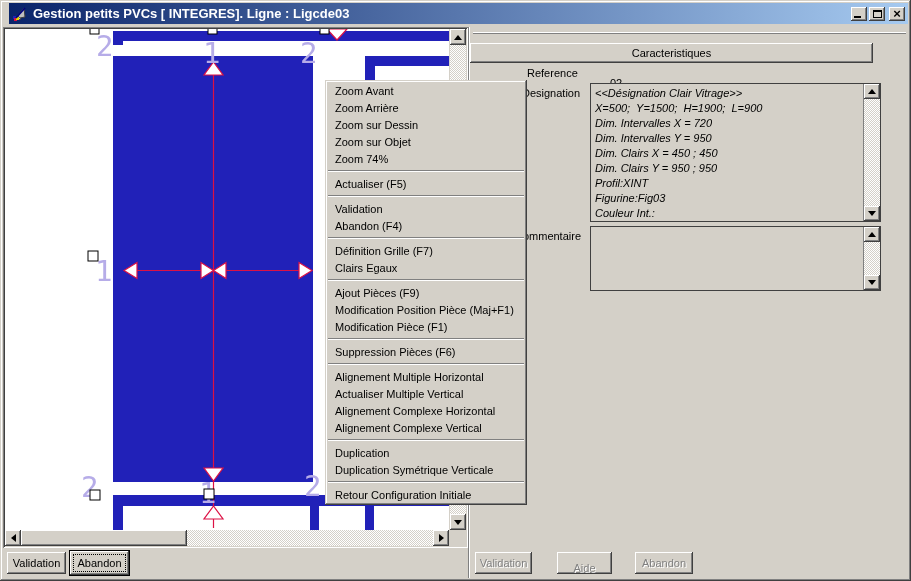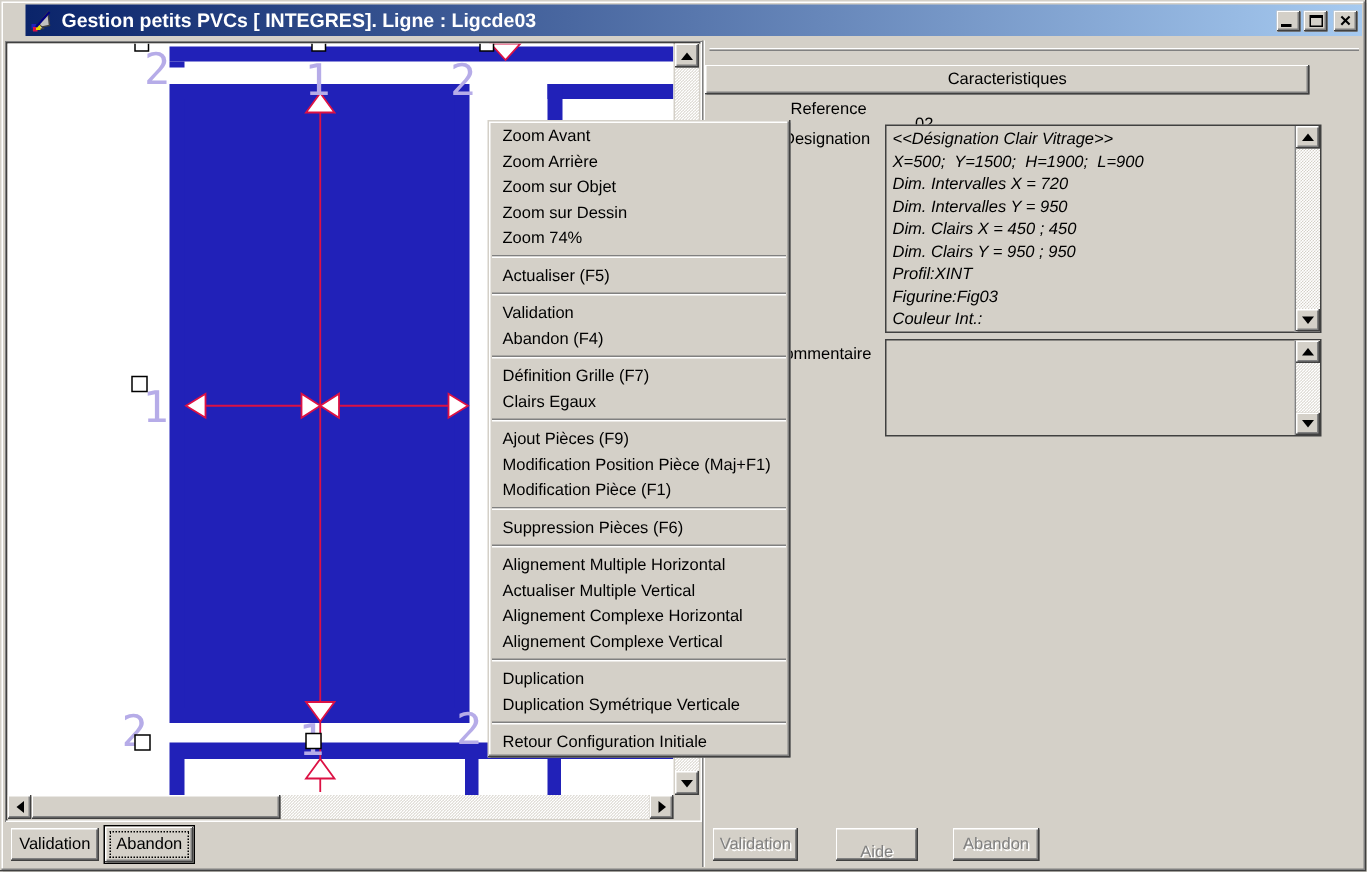--- a/index.html
+++ b/index.html
@@ -8,21 +8,21 @@
   }
   *{box-sizing:border-box;margin:0;padding:0;font-family:"Liberation Sans",sans-serif;}
   html,body{width:911px;height:581px;overflow:hidden;}
   body{background:var(--chrome);position:relative;font-size:11px;color:#000;}
 
   .win{position:absolute;inset:0;background:var(--chrome);
     box-shadow:inset -1px -1px 0 #404040, inset 1px 1px 0 var(--chrome),
                inset -2px -2px 0 #808080, inset 2px 2px 0 #ffffff;}
 
   
-  .titlebar{position:absolute;left:17px;top:3px;right:3px;height:21px;
+  .titlebar{position:absolute;left:9px;top:3px;right:3px;height:21px;
     background:linear-gradient(to right,var(--title-start),var(--title-end));
     display:flex;align-items:center;padding:0 3px;}
   .titlebar .ttl{color:#fff;font-weight:bold;font-size:13px;margin-left:5px;white-space:nowrap;}
   .appicon{width:16px;height:16px;flex:0 0 16px;}
   .winbtns{margin-left:auto;display:flex;gap:2px;}
   .wbtn{width:16px;height:14px;background:var(--chrome);position:relative;
     box-shadow:inset -1px -1px 0 #404040, inset 1px 1px 0 #ffffff,
                inset -2px -2px 0 #808080, inset 2px 2px 0 var(--chrome);
     display:flex;align-items:center;justify-content:center;}
   .wbtn.close{margin-left:2px;}
@@ -250,22 +250,22 @@
   <div class="defwrap" style="left:69px;top:550px;width:61px;height:26px;">
     <div class="btn">
       <span>Abandon</span>
       <span class="focusrect"></span>
     </div>
   </div>
 
   <div class="menu">
     <div class="mi">Zoom Avant</div>
     <div class="mi">Zoom Arrière</div>
+    <div class="mi">Zoom sur Dessin</div>
     <div class="mi">Zoom sur Objet</div>
-    <div class="mi">Zoom sur Dessin</div>
     <div class="mi">Zoom 74%</div>
     <div class="msep"></div>
     <div class="mi">Actualiser (F5)</div>
     <div class="msep"></div>
     <div class="mi">Validation</div>
     <div class="mi">Abandon (F4)</div>
     <div class="msep"></div>
     <div class="mi">Définition Grille  (F7)</div>
     <div class="mi">Clairs Egaux</div>
     <div class="msep"></div>

